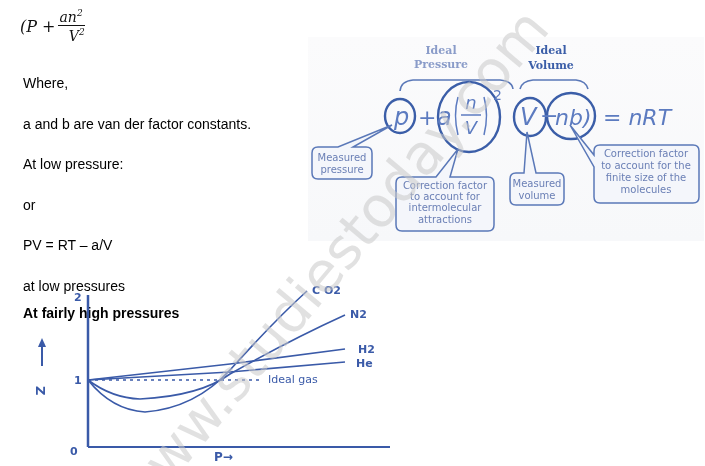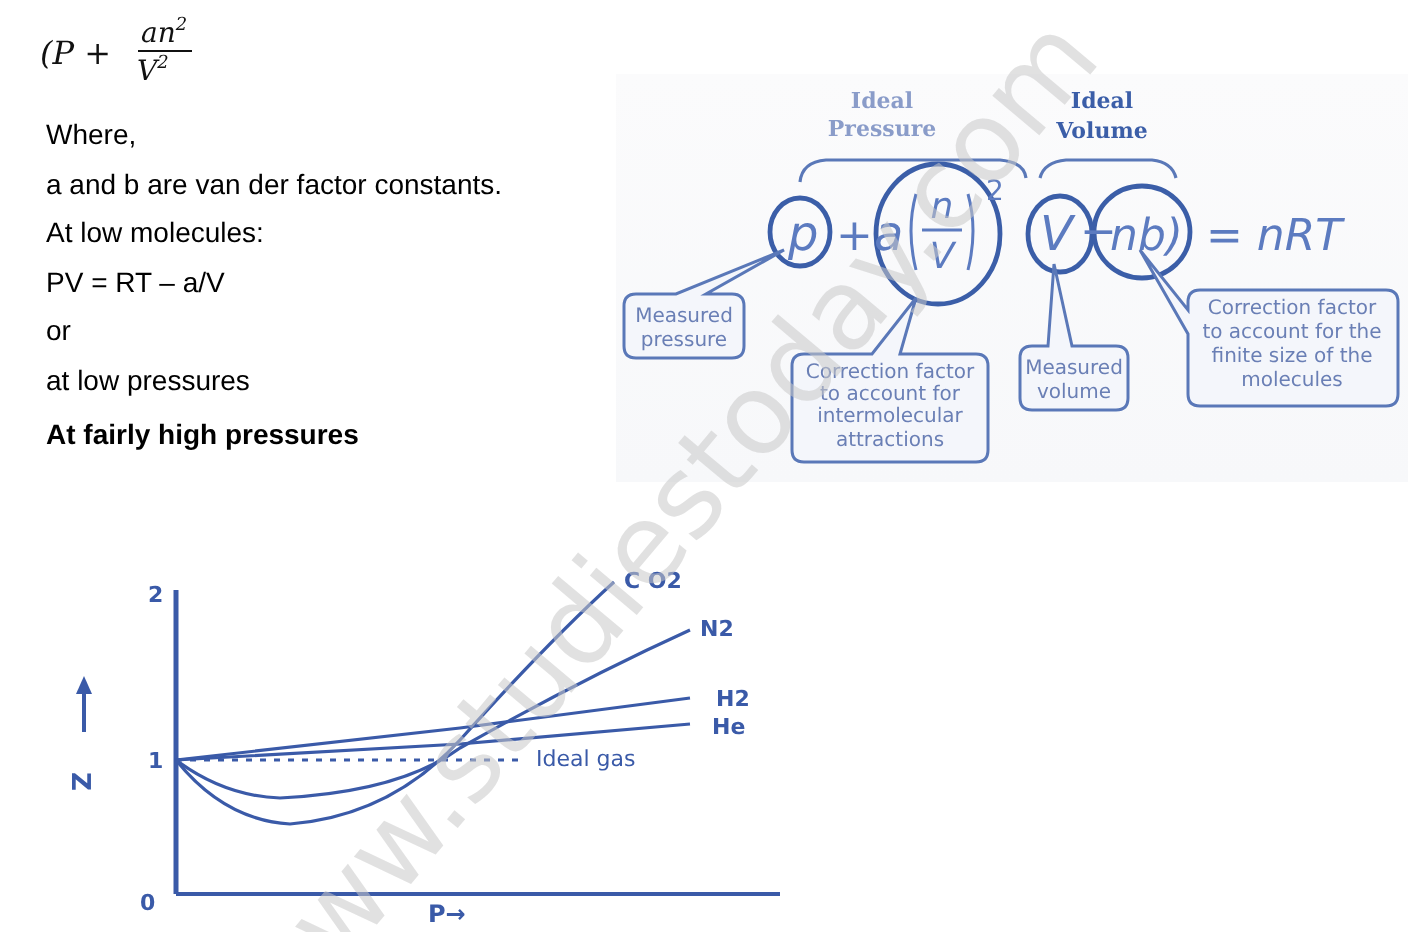--- a/index.html
+++ b/index.html
@@ -5,27 +5,27 @@
   * { box-sizing: border-box; margin: 0; padding: 0; }
   html, body { width: 705px; height: 466px; background: #ffffff; overflow: hidden; }
   body { position: relative; font-family: "Liberation Sans", "DejaVu Sans", sans-serif; color: #000; }
 
   .equation {
     position: absolute; left: 20px; top: 6px;
     font-family: "DejaVu Serif", "Liberation Serif", serif;
     font-style: italic; font-size: 16px; color: #111;
     display: flex; align-items: center; height: 40px;
   }
-  .frac { display: inline-flex; flex-direction: column; align-items: flex-start; margin: 0 13px; font-size: 14px; line-height: 1; }
+  .frac { display: inline-flex; flex-direction: column; align-items: flex-end; margin: 0 2px; font-size: 14px; line-height: 1; }
   .frac .num { border-bottom: 1px solid #111; padding: 0 2px 1px; }
   .frac .den { padding-top: 2px; }
   .frac sup { font-size: 9px; vertical-align: 6px; }
 
   .text-block { position: absolute; left: 23px; top: 55px; font-size: 14px; line-height: 24.5px; color: #000; }
-  .text-block .line { height: 24.5px; white-space: nowrap; }
+  .text-block .line { height: 24.5px; white-space: nowrap; margin-top: 16px; }
   .text-block .bold { font-weight: bold; margin-top: 3px; }
 
   .diagram { position: absolute; left: 308px; top: 37px; width: 396px; height: 204px;
     background: linear-gradient(180deg, #fbfbfc 0%, #f7f8fa 100%); }
   .diagram svg { position: absolute; left: 0; top: 0; }
 
   .chart { position: absolute; left: 0; top: 270px; width: 400px; height: 196px; }
 
   .watermark { position: absolute; left: 0; top: 0; width: 705px; height: 466px; pointer-events: none; }
 </style>
@@ -36,23 +36,23 @@
   <span>(P + </span>
   <span class="frac">
     <span class="num"><span>an</span><sup>2</sup></span>
     <span class="den"><span>V</span><sup>2</sup></span>
   </span>
 </div>
 
 <div class="text-block">
   <div class="line">Where,</div>
   <div class="line">a and b are van der factor constants.</div>
-  <div class="line">At low molecules:</div>
+  <div class="line">At low pressure:</div>
+  <div class="line">or</div>
   <div class="line">PV = RT – a/V</div>
-  <div class="line">or</div>
   <div class="line">at low pressures</div>
   <div class="line bold">At fairly high pressures</div>
 </div>
 
 <div class="diagram">
   <svg width="396" height="204" viewBox="0 0 396 204">
     <g font-family="DejaVu Serif, serif" font-weight="bold" font-size="11" text-anchor="middle">
       <text x="133" y="17" fill="#8a9cc9">Ideal</text>
       <text x="133" y="31" fill="#8a9cc9">Pressure</text>
       <text x="243" y="17" fill="#3b5ea8">Ideal</text>

